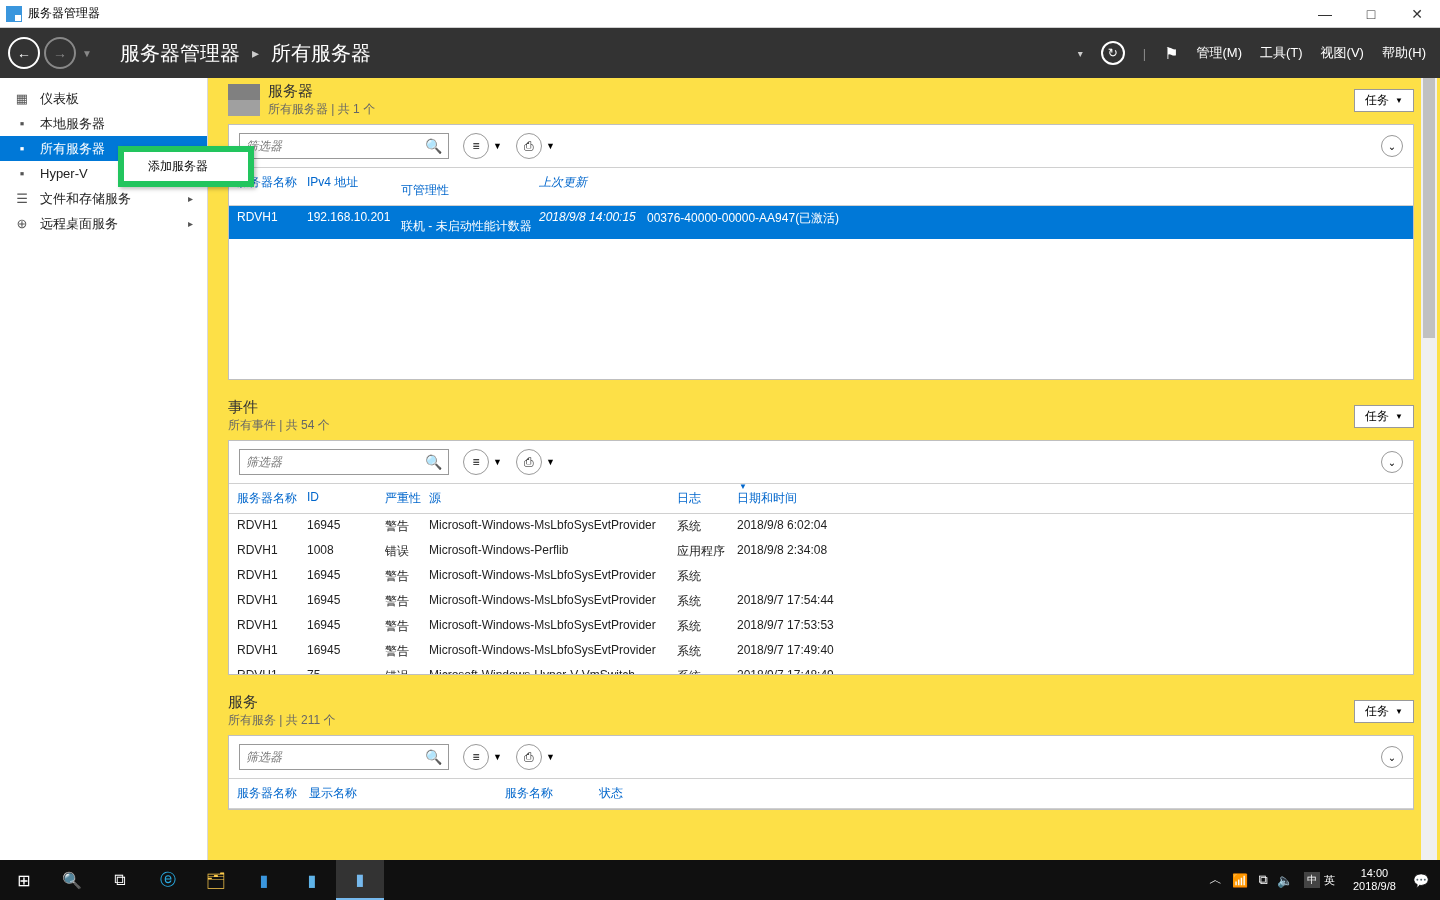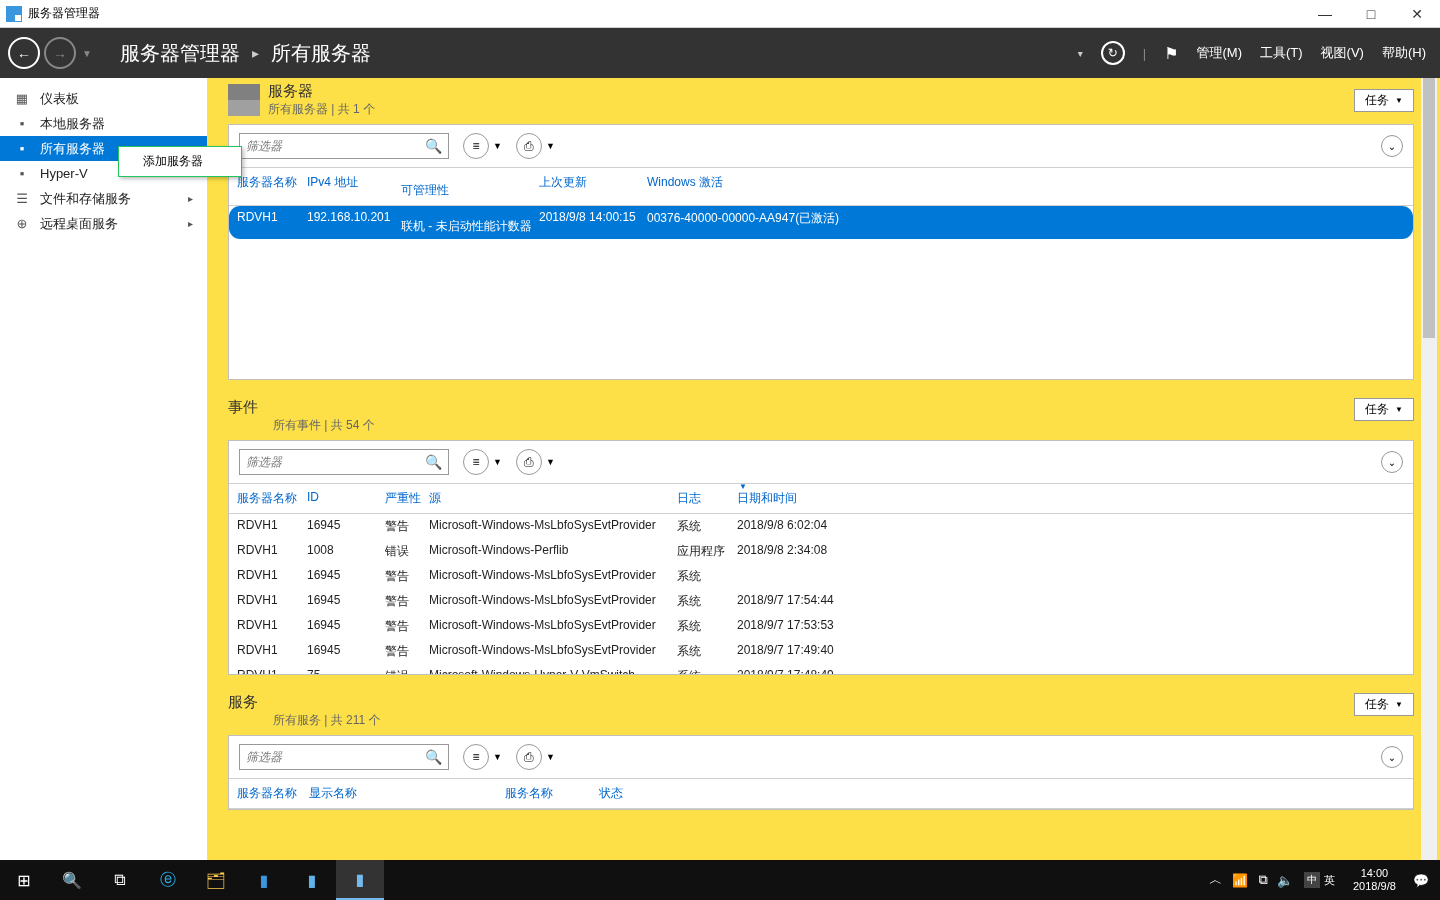--- a/index.html
+++ b/index.html
@@ -24,21 +24,21 @@
 .header-right .menu-item { cursor:pointer; }
 .refresh-circle { width:24px; height:24px; border:2px solid #fff; border-radius:50%; display:flex; align-items:center; justify-content:center; font-size:12px; }
 
 .body-area { display:flex; height:calc(900px - 28px - 50px - 40px); }
 .sidebar { width:208px; background:#fff; border-right:1px solid #d9d9d9; padding-top:8px; position:relative; }
 .side-item { display:flex; align-items:center; gap:10px; padding:4px 14px; font-size:13px; color:#222; cursor:pointer; height:25px; }
 .side-item.selected { background:#0078d7; color:#fff; }
 .side-item .s-icon { width:16px; height:16px; display:inline-flex; align-items:center; justify-content:center; font-size:13px; color:#555; }
 .side-item.selected .s-icon { color:#fff; }
 .side-item .arrow { margin-left:auto; font-size:10px; color:#555; }
-.context-menu { position:absolute; left:118px; top:146px; width:124px; background:#fff; border:1px solid #22c55e; box-shadow:2px 2px 4px rgba(0,0,0,0.25); z-index:50; }
+.context-menu { position:absolute; left:118px; top:146px; width:136px; background:#fff; border:6px solid #22c55e; box-shadow:2px 2px 4px rgba(0,0,0,0.25); z-index:50; }
 .context-menu .cm-item { padding:6px 24px; font-size:12px; color:#000; cursor:pointer; }
 
 .content { flex:1; background:#fde047; overflow-y:auto; padding-right:14px; }
 .section { margin:4px 12px 18px 20px; }
 .section-head { display:flex; align-items:center; gap:8px; }
 .section-head .sec-icon { width:32px; height:32px; background:#808080; }
 .sec-icon.servers { background:linear-gradient(#808080 50%, #a0a0a0 50%); }
 .section-head .sec-titles { display:flex; flex-direction:column; }
 .section-head .sec-title { font-size:15px; color:#333; }
 .section-head .sec-sub { font-size:12px; color:#666; }
@@ -49,32 +49,32 @@
 .panel-toolbar { display:flex; align-items:center; padding:8px 10px; gap:14px; }
 .filter-box { display:flex; align-items:center; border:1px solid #999; width:210px; height:26px; }
 .filter-box input { border:none; flex:1; padding:0 6px; font-size:12px; font-style:italic; color:#666; outline:none; }
 .filter-box .search { width:28px; text-align:center; font-size:14px; cursor:pointer; }
 .tb-btn { width:26px; height:26px; border:1px solid #999; border-radius:50%; display:flex; align-items:center; justify-content:center; font-size:12px; cursor:pointer; position:relative; }
 .tb-btn-group { display:flex; align-items:center; gap:4px; }
 .tb-drop { font-size:9px; cursor:pointer; }
 .expand-btn { margin-left:auto; width:22px; height:22px; border:1px solid #999; border-radius:50%; display:flex; align-items:center; justify-content:center; font-size:10px; cursor:pointer; }
 
 .grid-head { display:flex; border-top:1px solid #d0d0d0; border-bottom:1px solid #d0d0d0; padding:6px 8px; font-size:12px; color:#0066cc; }
-.grid-row { display:flex; padding:4px 8px; font-size:12px; color:#222;border-radius:11px; }
+.grid-row { display:flex; padding:4px 8px; font-size:12px; color:#222; }
 .grid-row.selected { background:#0078d7; color:#fff; }
 .servers-col-name { width:70px; }
 .servers-col-ip { width:94px; }
 .servers-col-mgmt { width:138px;margin-top:8px; }
-.servers-col-update { width:108px; }
+.servers-col-update { width:108px;font-style:italic; }
 .servers-col-act { flex:1; }
 .servers-blank { height:140px; }
 
-.section-simple-head { display:flex; align-items:flex-start; }
+.section-simple-head { display:flex; align-items:center; }
 .sec-titles-simple .sec-title { font-size:15px; color:#333; }
-.sec-titles-simple .sec-sub { font-size:12px; color:#666;margin-left:45px; }
+.sec-titles-simple .sec-sub { font-size:12px; color:#666; }
 
 .events-col-name { width:70px; }
 .events-col-id { width:46px; }
 .events-col-sev { width:44px;margin-left:32px; }
 .events-col-src { width:248px; }
 .events-col-log { width:60px; }
 .events-col-date { flex:1; }
 .events-body { max-height:160px; overflow-y:auto; position:relative; }
 .sort-ind { position:absolute; left:748px; top:-2px; color:#0066cc; font-size:8px; }
 
@@ -199,21 +199,20 @@
               <div class="tb-btn">⎙</div>
               <span class="tb-drop">▼</span>
             </div>
           <div class="expand-btn">⌄</div>
         </div>
         <div class="grid-head">
           <div class="servers-col-name">服务器名称</div>
           <div class="servers-col-ip">IPv4 地址</div>
           <div class="servers-col-mgmt">可管理性</div>
           <div class="servers-col-update">上次更新</div>
-          <div class="servers-col-act">Windows 激活</div>
         </div>
         <div class="grid-row selected">
           <div class="servers-col-name">RDVH1</div>
           <div class="servers-col-ip">192.168.10.201</div>
           <div class="servers-col-mgmt">联机 - 未启动性能计数器</div>
           <div class="servers-col-update">2018/9/8 14:00:15</div>
           <div class="servers-col-act">00376-40000-00000-AA947(已激活)</div>
         </div>
         <div class="servers-blank"></div>
       </div>

